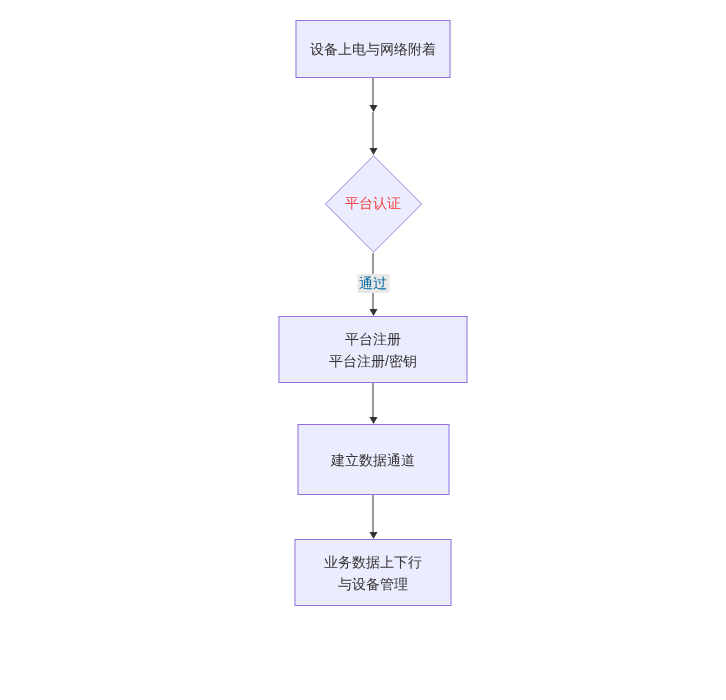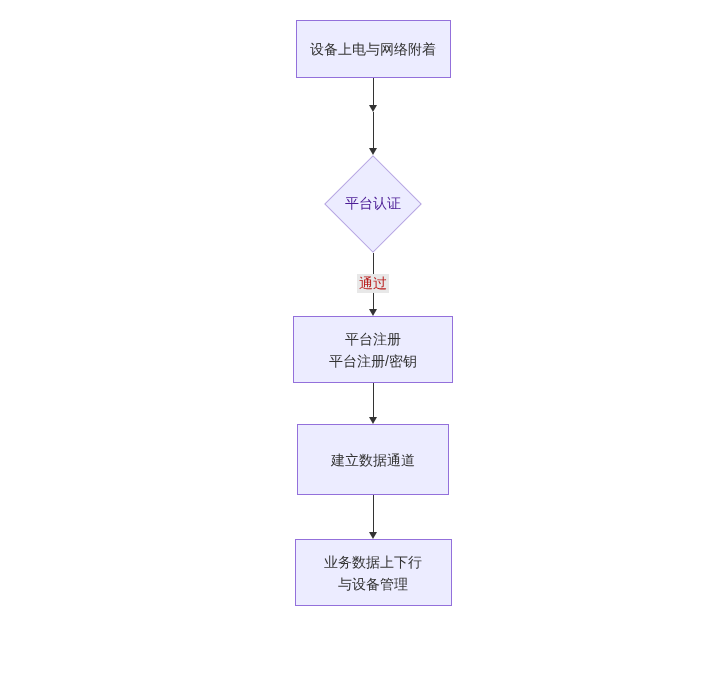--- a/index.html
+++ b/index.html
@@ -56,21 +56,21 @@
     border-left: 4px solid transparent;
     border-right: 4px solid transparent;
     border-top: 7px solid #333333;
   }
   .edge-label {
     position: absolute;
     left: 50%;
     top: 50%;
     transform: translate(-50%, -58%);
     background: #e8e8e8;
-    color: #b91c1c;
+    color: #0369a1;
     font-size: 14px;
     line-height: 19px;
     padding: 0 2px;
     white-space: nowrap;
   }
   .diamond-wrap {
     position: relative;
     width: 99px;
     height: 98px;
     flex-shrink: 0;
@@ -84,21 +84,21 @@
     transform: translate(-50%, -50%) rotate(45deg);
     background: #ECECFF;
     border: 1px solid #b5a3e0;
     box-sizing: border-box;
   }
   .diamond-label {
     position: absolute;
     left: 50%;
     top: 50%;
     transform: translate(-50%, -50%);
-    color: #4c1d95;
+    color: #ef4444;
     font-size: 14px;
     white-space: nowrap;
   }
 </style>
 </head>
 <body>
 
 <div class="canvas">
   <div class="flow">
 
@@ -121,21 +121,21 @@
       <div class="diamond-shape"></div>
       <span class="diamond-label">平台认证</span>
     </div>
 
     <div class="arrow" style="height:63px">
       <div class="line"></div>
       <div class="head"></div>
       <span class="edge-label">通过</span>
     </div>
 
-    <div class="node rect" style="width:160px;height:67px">
+    <div class="node rect" style="width:189px;height:67px">
       <span>平台注册</span>
       <span>平台注册/密钥</span>
     </div>
 
     <div class="arrow" style="height:41px">
       <div class="line"></div>
       <div class="head"></div>
     </div>
 
     <div class="node rect" style="width:152px;height:71px">

